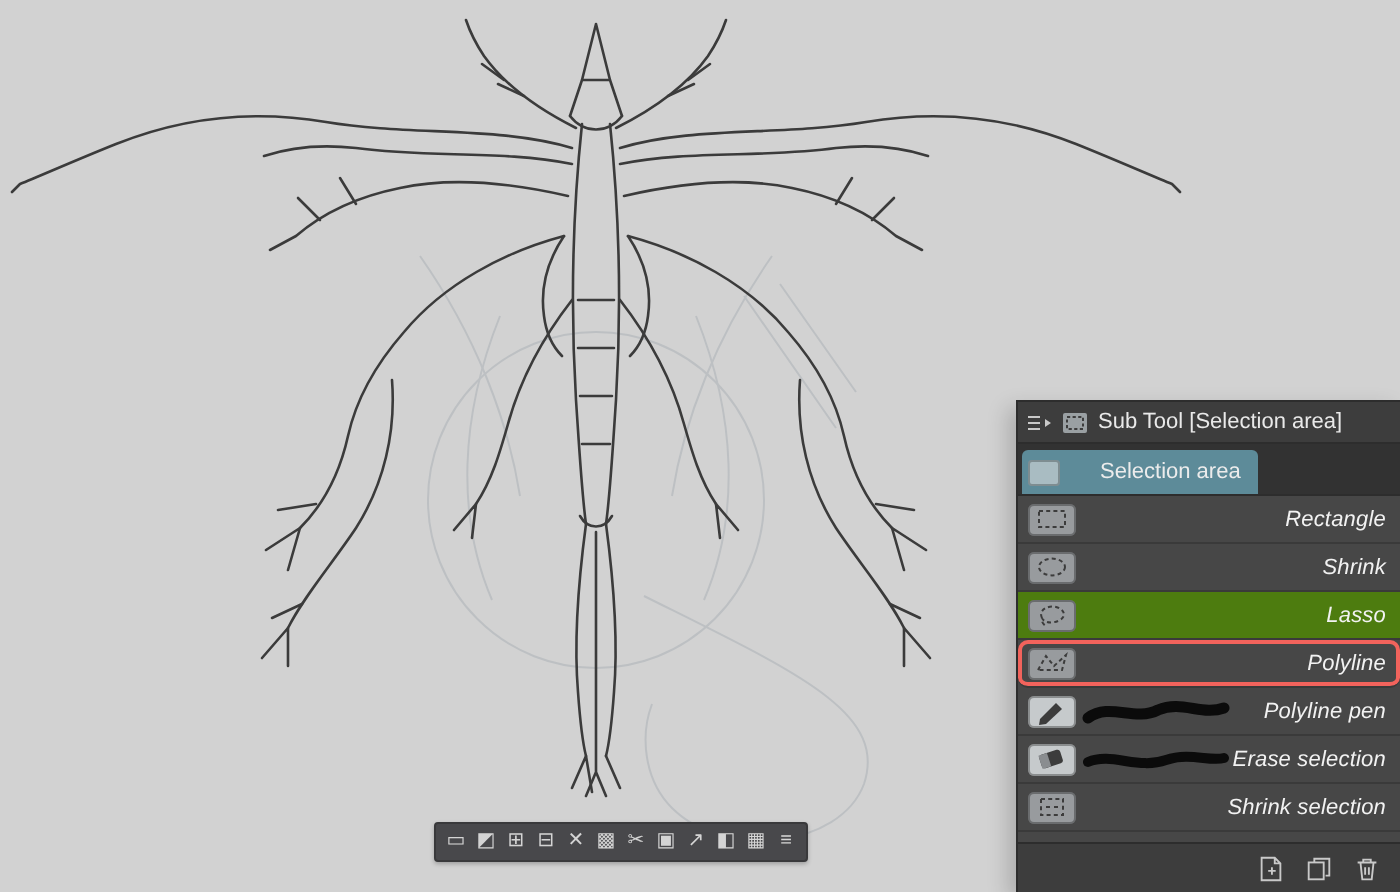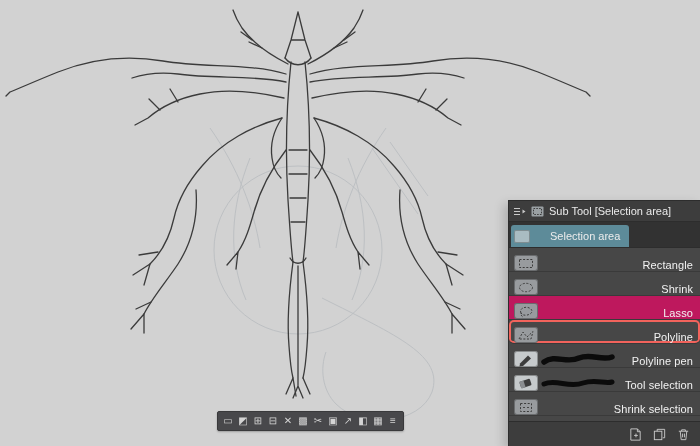--- a/index.html
+++ b/index.html
@@ -19,23 +19,23 @@
     display:flex;align-items:center;gap:4px;padding:0 4px;}
   .panel-title{font-size:11px;color:#e9e9e9;white-space:nowrap;overflow:hidden;}
   .hdr-chip{display:flex;align-items:center;}
   .tab-row{height:26px;flex:0 0 auto;background:#323232;border-bottom:1px solid #2d2d2d;
     display:flex;align-items:flex-end;padding-left:2px;box-sizing:border-box;}
   .group-tab{height:22px;width:118px;background:#5d8b99;border-radius:3px 3px 0 0;
     display:flex;align-items:center;gap:20px;padding:0 6px 0 3px;box-sizing:border-box;}
   .tab-icon{width:16px;height:13px;background:#a9bcc2;border-radius:2px;flex:0 0 auto;
     box-shadow:inset 0 0 0 1px rgba(0,0,0,.25);}
   .tool-list{flex:1 1 auto;overflow:hidden;background:#474747;}
-  .tool-row{height:24px;display:flex;align-items:flex-end;padding:0 7px 0 5px;background:#474747;
-    border-bottom:1px solid #3a3a3a;box-sizing:border-box;position:relative;}
-  .tool-row.selected{background:#be185d;gap:44px;}
+  .tool-row{height:24px;display:flex;align-items:center;padding:0 7px 0 5px;background:#474747;
+    border-bottom:1px solid #3a3a3a;box-sizing:border-box;position:relative;font-style:italic;}
+  .tool-row.selected{background:#4d7c0f;gap:44px;}
   .tool-row.highlighted{box-shadow:inset 0 0 0 2px #f2635c;border-radius:5px;}
   .tool-thumb{width:24px;height:16px;background:#989b9e;border-radius:3px;flex:0 0 auto;
     display:flex;align-items:center;justify-content:center;box-shadow:inset 0 0 0 1px rgba(0,0,0,.3);}
   .stroke-preview{margin-left:3px;flex:0 0 auto;}
   .tool-label{margin-left:auto;color:#f2f2f2;letter-spacing:.1px;}
   .panel-footer{height:24px;flex:0 0 auto;background:#3d3d3d;border-top:1px solid #2d2d2d;
     display:flex;align-items:center;justify-content:flex-end;gap:9px;padding:0 9px;}
   .footer-icon{width:15px;height:15px;display:inline-flex;}
 </style>
 </head>
@@ -173,21 +173,21 @@
         <div class="tool-row">
     <span class="tool-thumb" style="background: rgb(198, 202, 204);">
             <svg viewBox="0 0 22 15" width="22" height="15">
               <rect x="5" y="4" width="11" height="7" rx="1.5" transform="rotate(-18 10.5 7.5)" fill="#3c3c3c"></rect>
               <rect x="5" y="4" width="4.5" height="7" transform="rotate(-18 10.5 7.5)" fill="#8a8d90"></rect>
             </svg>
           </span>
     <svg class="stroke-preview" viewBox="0 0 74 16" width="74" height="16">
             <path d="M3,9 C15,4 28,13 42,8 C54,4 64,9 71,7" fill="none" stroke="#0b0b0b" stroke-width="5" stroke-linecap="round"></path>
           </svg>
-    <span class="tool-label">Tool selection</span>
+    <span class="tool-label">Erase selection</span>
   </div>
         <div class="tool-row">
     <span class="tool-thumb">
             <svg viewBox="0 0 22 15" width="22" height="15">
               <rect x="5.5" y="3.5" width="11" height="8" fill="none" stroke="#3c3c3c" stroke-dasharray="2 1.6"></rect>
               <path d="M8,7.5 h2 M14,7.5 h-2" stroke="#3c3c3c" stroke-width="0.9"></path>
             </svg>
           </span>
 
     <span class="tool-label">Shrink selection</span>

